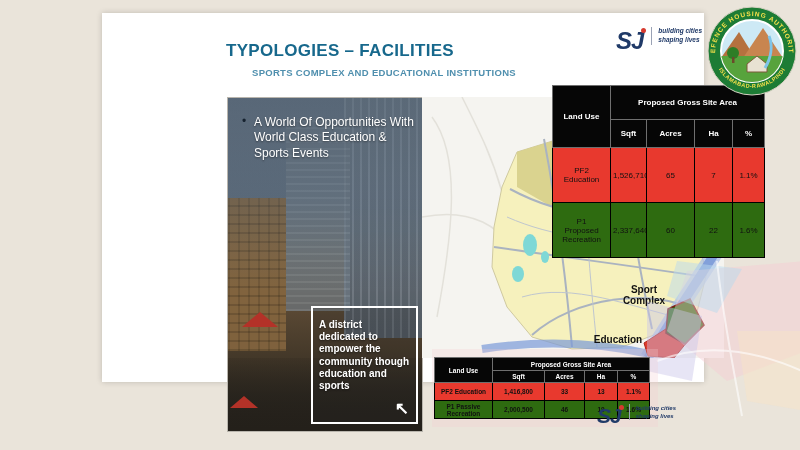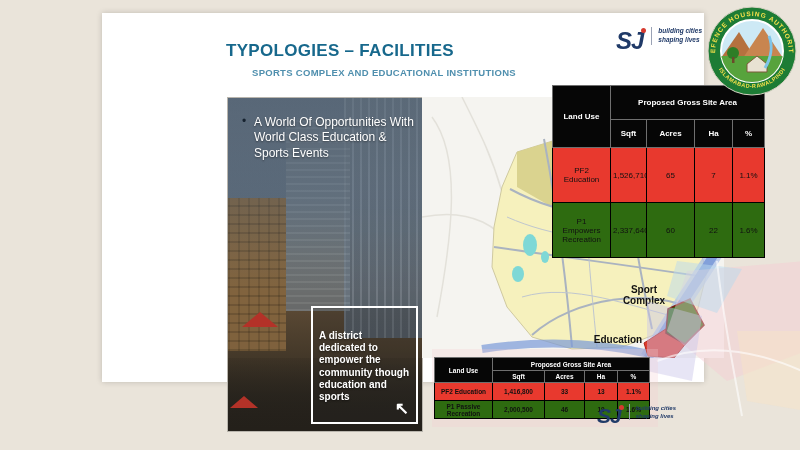--- a/index.html
+++ b/index.html
@@ -23,21 +23,21 @@
   .ph-street { position:absolute; left:0; bottom:0; width:100%; height:22%; background:linear-gradient(rgba(20,18,14,.1), #24201a); }
   .umbrella { position:absolute; background:#b33228; clip-path:polygon(50% 0,100% 100%,0 100%); }
   .umbrella.u1 { left:14px; top:214px; width:36px; height:15px; }
   .umbrella.u2 { left:2px; top:298px; width:28px; height:12px; }
   .ph-shade { position:absolute; left:0; top:0; width:100%; height:58%; background:linear-gradient(rgba(74,90,106,.55), rgba(74,90,106,0)); }
 
   .bullets { position:absolute; left:14px; top:17px; width:172px; list-style:none; }
   .bullets li { position:relative; padding-left:12px; margin-bottom:12px; font-size:12px; font-weight:400; color:#fff; line-height:1.28; text-shadow:0 1px 2px rgba(0,0,0,.45); }
   .bullets li::before { content:"•"; position:absolute; left:0; top:-1px; color:#16222f; font-size:12px; text-shadow:none; }
 
-  .callout { position:absolute; left:83px; top:208px; width:107px; height:118px; border:2px solid #fff; background:rgba(35,35,35,.22); padding:22px 6px; }
+  .callout { position:absolute; left:83px; top:208px; width:107px; height:118px; border:2px solid #fff; background:rgba(35,35,35,.22); padding:11px 6px; }
   .callout-text { font-size:10px; font-weight:700; color:#fff; line-height:1.22; text-shadow:0 1px 2px rgba(0,0,0,.5); }
   .callout-arrow { position:absolute; right:7px; bottom:3px; font-size:17px; font-weight:700; color:#fff; }
 
   
   .map-svg { position:absolute; left:320px; top:84px; width:302px; height:261px; z-index:1; }
   .faded-svg { position:absolute; left:545px; top:248px; width:159px; height:160px; z-index:1; }
   .pink-wash { position:absolute; left:330px; top:336px; width:226px; height:78px; background:rgba(243,205,210,.28); z-index:1; }
 
   
   table { border-collapse:collapse; table-layout:fixed; }
@@ -172,21 +172,21 @@
       </thead>
       <tbody>
         <tr class="row-red">
           <td><span>PF2</span><br><span>Education</span></td>
           <td>1,526,710</td>
           <td>65</td>
           <td>7</td>
           <td>1.1%</td>
         </tr>
         <tr class="row-green">
-          <td><span>P1</span><br><span>Empowers Recreation</span></td>
+          <td><span>P1</span><br><span>Proposed Recreation</span></td>
           <td>2,337,640</td>
           <td>60</td>
           <td>22</td>
           <td>1.6%</td>
         </tr>
       </tbody>
     </table>
 
     <table class="small-table">
       <colgroup>

